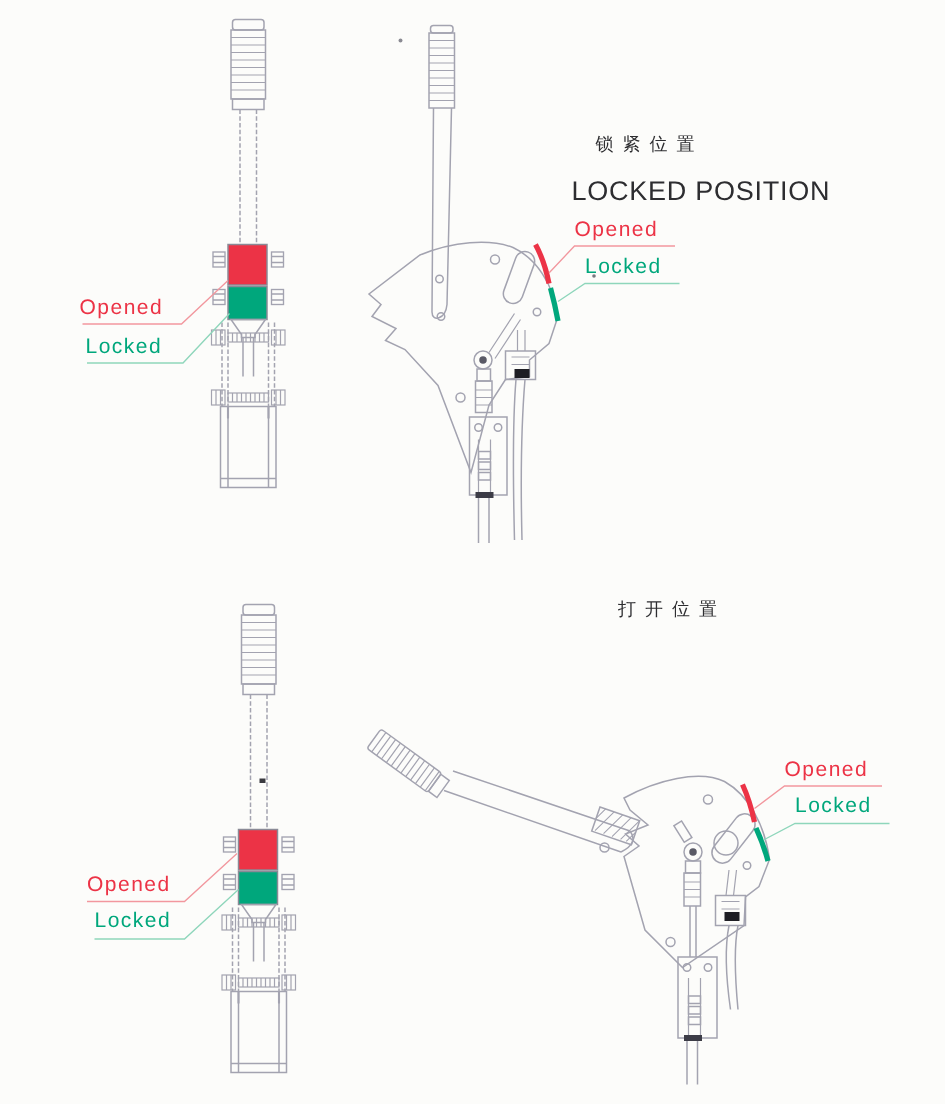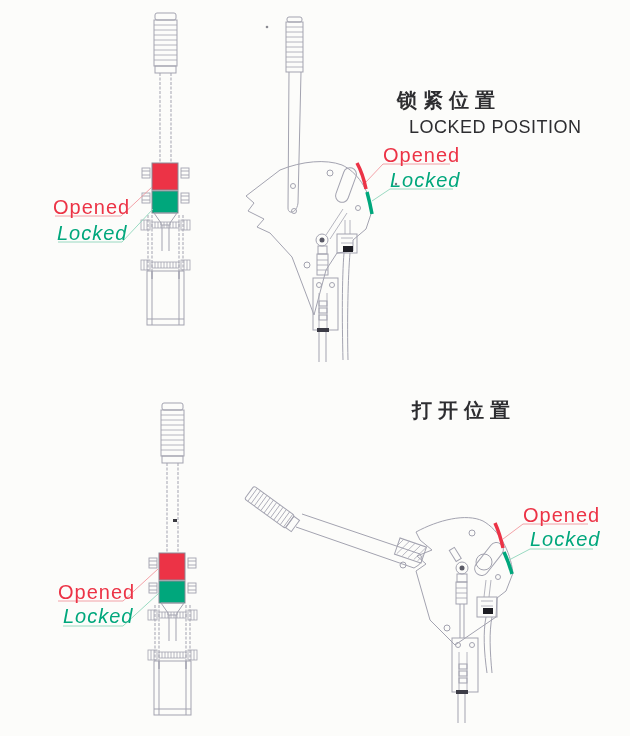--- a/index.html
+++ b/index.html
@@ -7,31 +7,31 @@
   .canvas{
     position:relative;
     width:630px;
     height:736px;
     background:var(--color-paper,#fcfcfa);
     overflow:hidden;
   }
   .canvas svg{position:absolute;left:0;top:0;}
   .label{
     position:absolute;
-    font-size:20px;
+    font-size:14px;
     letter-spacing:1px;
     white-space:nowrap;
     line-height:1;
   }
   .c-opened{color:var(--color-opened,#ec3346);}
-  .c-locked{color:var(--color-locked,#00a77c);font-style:italic;}
+  .c-locked{color:var(--color-locked,#00a77c);}
   .title-zh{
     position:absolute;
-    font-size:20px;
-    font-weight:bold;
+    font-size:12px;
+    font-weight:normal;
     letter-spacing:6px;
     color:var(--color-text_dark,#2d2d30);
     white-space:nowrap;
     line-height:1;
   }
   .title-en{
     position:absolute;
     font-size:18px;
     letter-spacing:0.5px;
     color:var(--color-text_dark,#2d2d30);
@@ -212,21 +212,21 @@
     </g>
 
     <g>
       <circle cx="267" cy="27" r="1.3" fill="#8a8a92"></circle>
       <rect x="173" y="519" width="4" height="3" fill="#3a3a40"></rect>
       <circle cx="396" cy="184" r="1.2" fill="#777780"></circle>
     </g>
   </svg>
 
   <div class="title-zh" style="left:397px;top:90px">锁紧位置</div>
-  <div class="title-en" style="left:409px;top:118px">LOCKED POSITION</div>
+  <div class="title-en" style="left:381px;top:118px">LOCKED POSITION</div>
   <div class="title-zh" style="left:412px;top:400px">打开位置</div>
 
   <div class="label c-opened" style="left:53px;top:197px">Opened</div>
   <div class="label c-locked" style="left:57px;top:223px">Locked</div>
 
   <div class="label c-opened" style="left:383px;top:145px">Opened</div>
   <div class="label c-locked" style="left:390px;top:170px">Locked</div>
 
   <div class="label c-opened" style="left:58px;top:582px">Opened</div>
   <div class="label c-locked" style="left:63px;top:606px">Locked</div>

